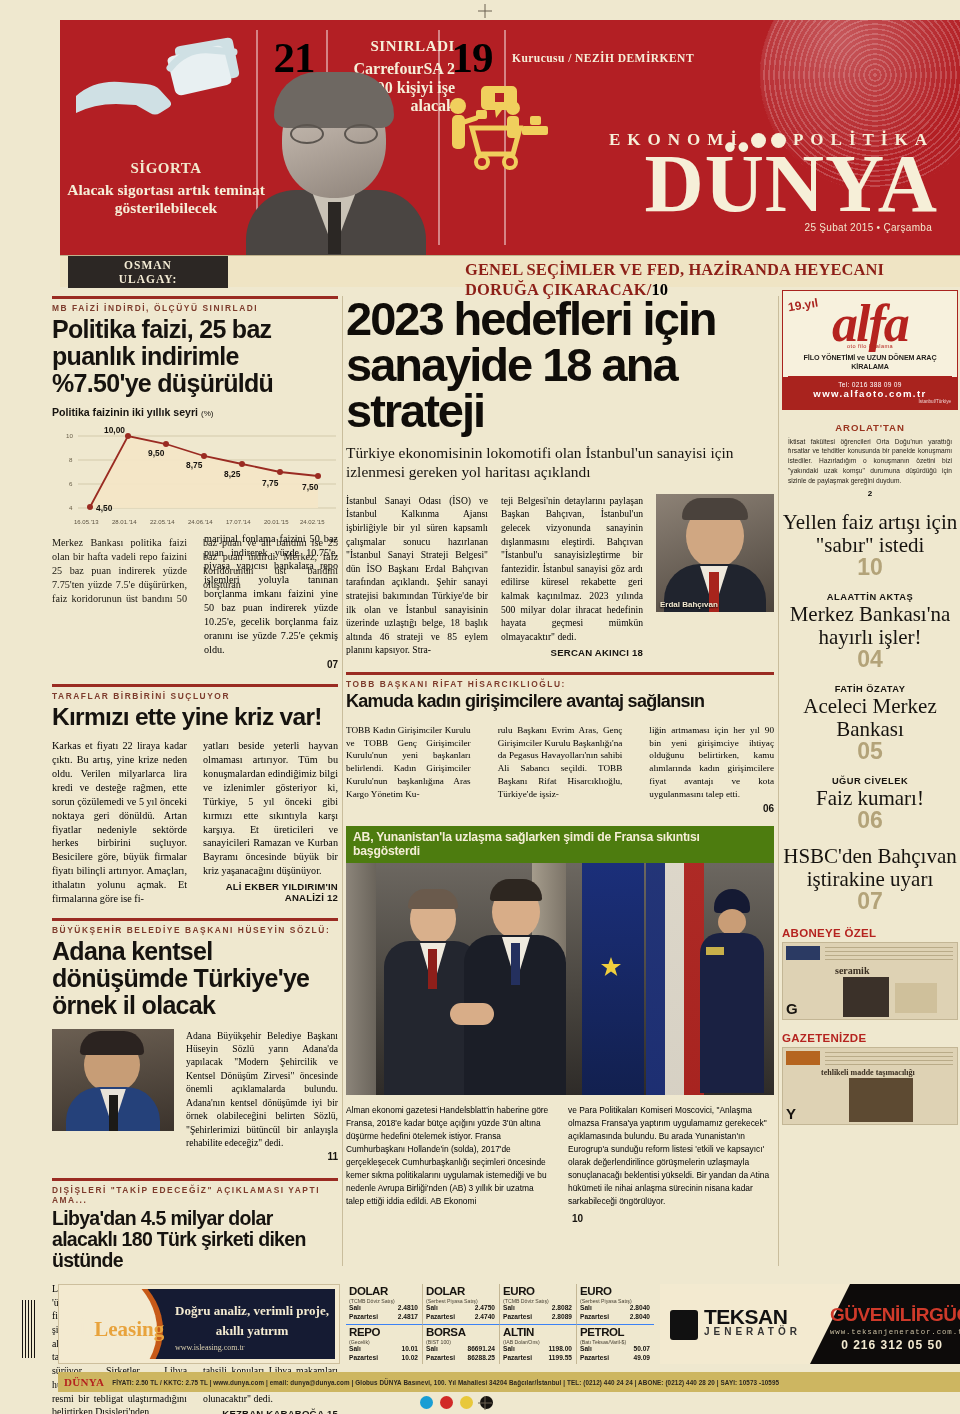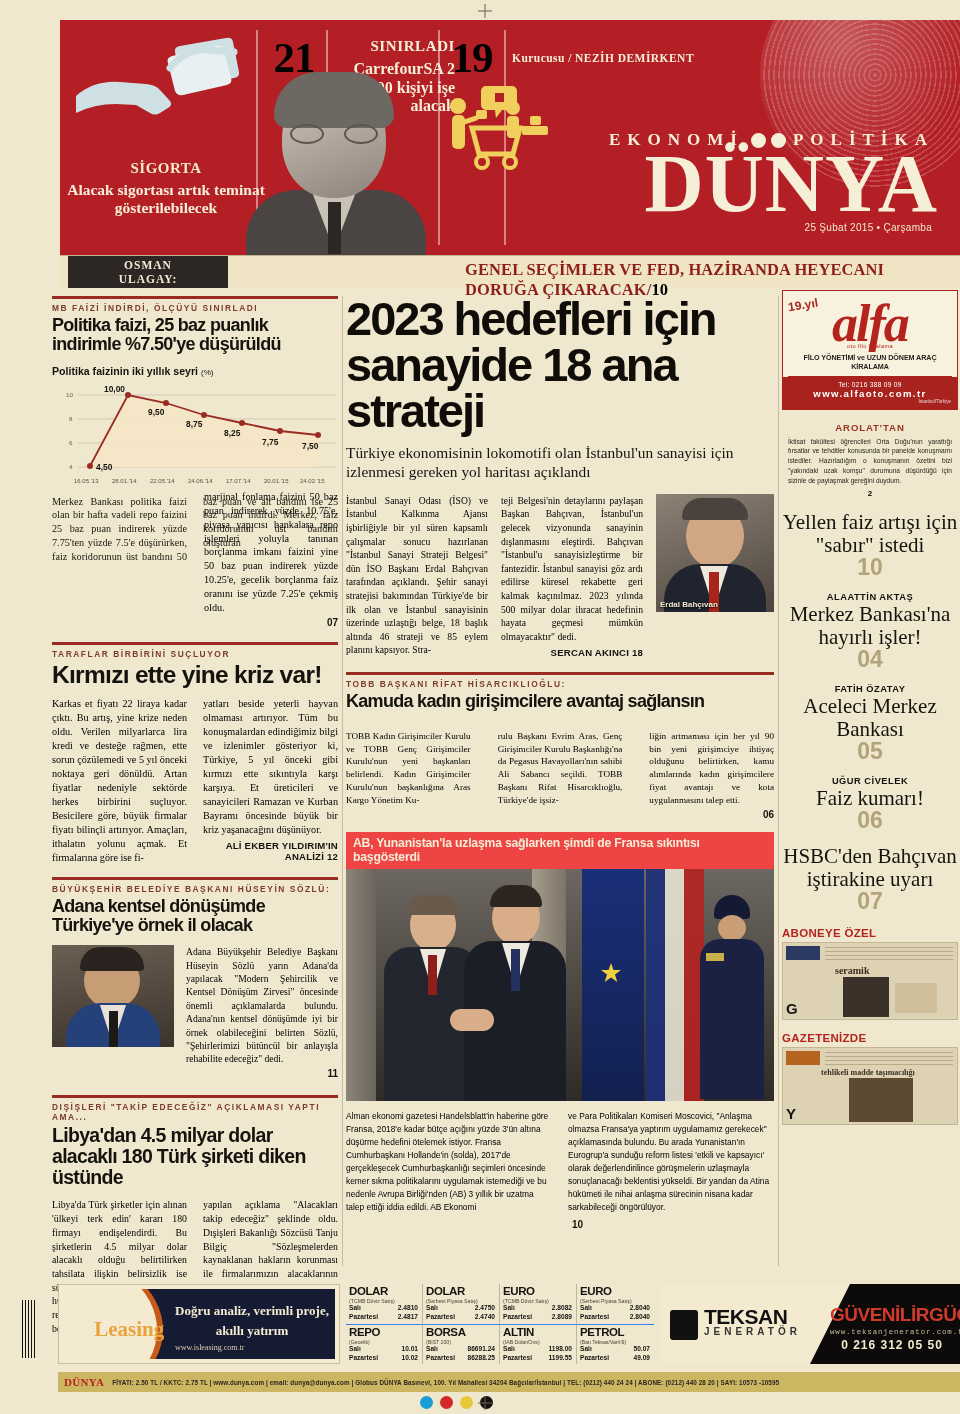--- a/index.html
+++ b/index.html
@@ -91,38 +91,38 @@
   .rule-thick { height:3px; background:#9a2b22; margin-bottom:4px; }
   .kicker-s {
     font-family:"Liberation Sans",sans-serif; font-weight:700; font-size:8.4px;
     letter-spacing:1.55px; color:#7d3b2c; text-transform:uppercase; margin-bottom:3px;
   }
   .head-s {
     font-family:"Liberation Sans",sans-serif; font-weight:700; color:#16130f;
     letter-spacing:-0.7px; line-height:1.07;
   }
   .h-28 { font-size:24.5px; }
-  .h-23 { font-size:18px; }
+  .h-23 { font-size:25px; }
   .h-20 { font-size:19.5px; }
   .body2 { column-count:2; column-gap:16px; font-family:"Liberation Serif",serif;
     font-size:10.2px; line-height:1.36; text-align:justify; color:#19160f; margin-top:8px;}
   .byline { font-family:"Liberation Sans",sans-serif; font-weight:700; font-size:9.6px;
     color:#16130f; text-align:right; letter-spacing:.2px; }
   .pageno { font-family:"Liberation Sans",sans-serif; font-weight:700; font-size:10px; color:#16130f;}
   
   .chart-title { font-family:"Liberation Sans",sans-serif; font-weight:700; font-size:10.6px; color:#16130f; margin:10px 0 2px;}
   .chart-title em { font-style:normal; font-weight:400; font-size:8px; }
   .chart-wrap { position:relative; width:286px; height:108px; }
   
   .main-head { font-family:"Liberation Sans",sans-serif; font-weight:700; font-size:47px;
     line-height:.98; letter-spacing:-2px; color:#100d09; }
   .main-sub { font-family:"Liberation Serif",serif; font-size:15.4px; line-height:1.22;
     color:#16130f; margin-top:10px; }
   .photo-frame { background:#3b3a3e; position:relative; overflow:hidden; }
-  .photo-cap { background:#ef4444; color:#f5edd6; font-family:"Liberation Sans",sans-serif;
+  .photo-cap { background:#4d7c0f; color:#f5edd6; font-family:"Liberation Sans",sans-serif;
     font-weight:700; font-size:12.2px; padding:4px 7px 5px; letter-spacing:-.2px;}
   .mugshot { position:relative; overflow:hidden; background:#524a42; }
   .mug-name { position:absolute; left:4px; bottom:3px; color:#f3ead2;
     font-family:"Liberation Sans",sans-serif; font-size:8px; font-weight:700; line-height:1.15; text-shadow:0 1px 2px #000;}
   
   .alfa-ad { border:1px solid #a9231e; background:#f7f1dd; padding:4px 5px 0; position:relative;}
   .alfa-yil { font-family:"Liberation Sans",sans-serif; font-weight:700; font-size:12px; color:#a9231e; transform:rotate(-9deg); display:inline-block;}
   .alfa-logo { font-family:"Liberation Serif",serif; font-weight:700; font-style:italic; font-size:52px;
     color:#b5231f; line-height:.8; letter-spacing:-2px; text-align:center; margin-top:-10px;}
   .alfa-sub { text-align:center; font-family:"Liberation Sans",sans-serif; font-size:5.6px; color:#b5231f; letter-spacing:.4px; margin-top:-2px;}
@@ -423,21 +423,21 @@
           <div style="position:absolute;left:53px;top:78px;width:10px;height:40px;background:#a8241c;"></div>
           <div class="mug-name">Erdal Bahçıvan</div>
         </div>
       </div>
     </div>
 
     <div style="margin-top:14px;">
       <div class="rule-thick"></div>
       <div class="kicker-s">TOBB BAŞKANI RİFAT HİSARCIKLIOĞLU:</div>
       <div class="head-s h-23" style="font-size:18px;">Kamuda kadın girişimcilere avantaj sağlansın</div>
-      <div style="display:flex;gap:27px;margin-top:18px;">
+      <div style="display:flex;gap:27px;margin-top:12px;">
         <p style="flex:1;font-family:'Liberation Serif',serif;font-size:9.2px;line-height:1.4;text-align:justify;">TOBB Kadın Girişimciler Kurulu ve TOBB Genç Girişimciler Kurulu'nun yeni başkanları belirlendi. Kadın Girişimciler Kurulu'nun başkanlığına Aras Kargo Yönetim Ku-</p>
         <p style="flex:1;font-family:'Liberation Serif',serif;font-size:9.2px;line-height:1.4;text-align:justify;">rulu Başkanı Evrim Aras, Genç Girişimciler Kurulu Başkanlığı'na da Pegasus Havayolları'nın sahibi Ali Sabancı seçildi. TOBB Başkanı Rifat Hisarcıklıoğlu, Türkiye'de işsiz-</p>
         <div style="flex:1;">
           <p style="font-family:'Liberation Serif',serif;font-size:9.2px;line-height:1.4;text-align:justify;">liğin artmaması için her yıl 90 bin yeni girişimciye ihtiyaç olduğunu belirtirken, kamu alımlarında kadın girişimcilere fiyat avantajı ve kota uygulanmasını talep etti.</p>
           <div class="pageno" style="text-align:right;margin-top:2px;">06</div>
         </div>
       </div>
     </div>
 
     <div style="margin-top:12px;">

